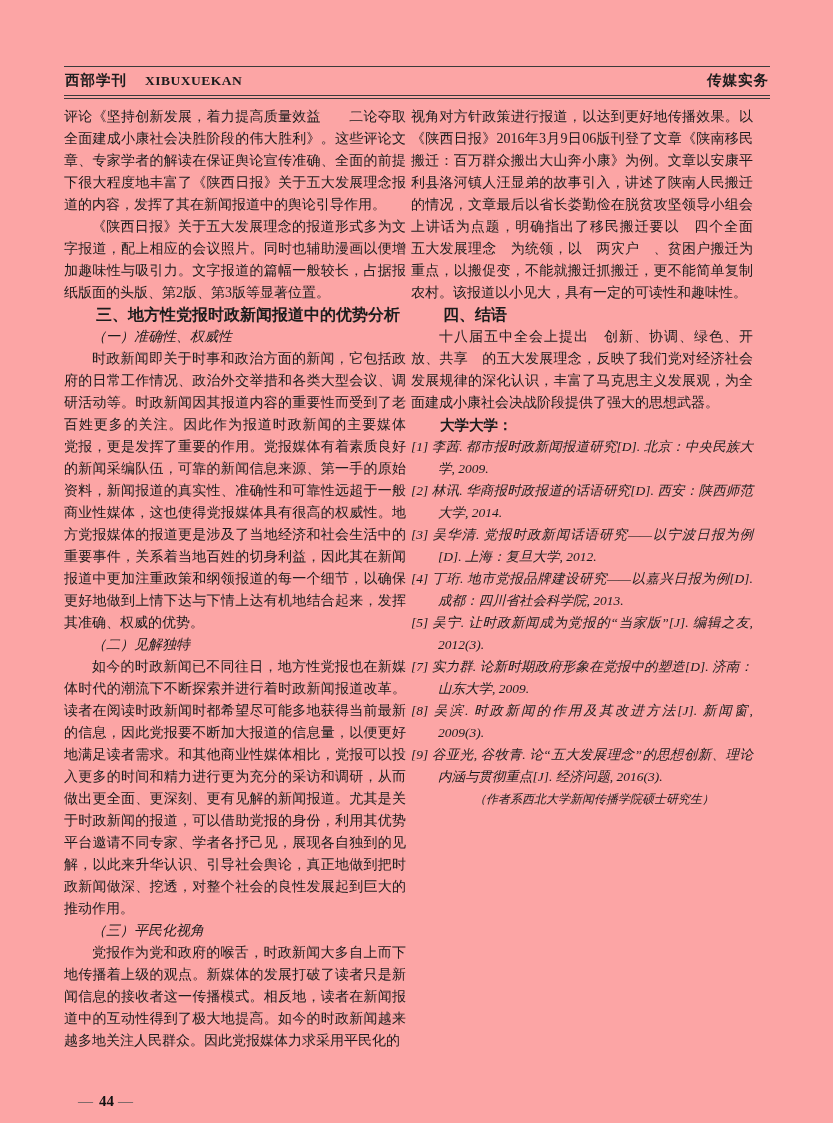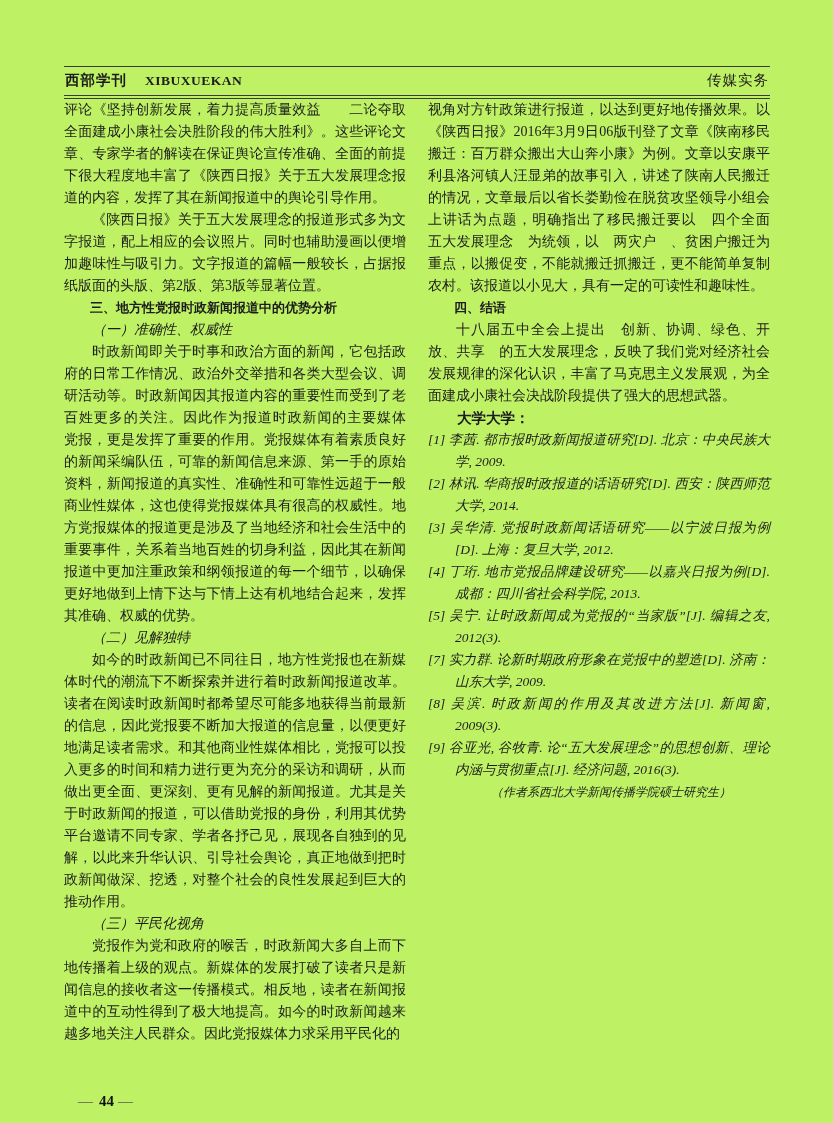--- a/index.html
+++ b/index.html
@@ -1,42 +1,42 @@
 <!DOCTYPE html>
 <html><head>
 <meta charset="utf-8">
 <style>
   html,body{margin:0;padding:0;}
   body{
     width:833px;height:1123px;background:#ffffff;color:#1c1c1c;
     font-family:"Liberation Serif","DejaVu Serif",serif;
     -webkit-font-smoothing:antialiased;
   }
-  .page{position:relative;width:833px;height:1123px;overflow:hidden;background:#bef264;}
+  .page{position:relative;width:833px;height:1123px;overflow:hidden;background:#fca5a5;}
   .content{position:absolute;left:64px;top:66px;width:706px;}
 
   
   .header-bar{
     display:flex;justify-content:space-between;align-items:baseline;
     border-top:1px solid #3a3a3a;
     border-bottom:4px double #3a3a3a;
     padding:4px 1px 5px 1px;
   }
   .journal-cn{font-family:"Liberation Sans","DejaVu Sans",sans-serif;font-weight:bold;font-size:14.5px;letter-spacing:1px;}
   .journal-en{font-family:"Liberation Serif","DejaVu Serif",serif;font-weight:bold;font-size:13.5px;margin-left:14px;letter-spacing:.5px;}
-  .section-label{font-family:"Liberation Sans","DejaVu Sans",sans-serif;font-weight:normal;font-size:14.5px;letter-spacing:1px;}
+  .section-label{font-family:"Liberation Sans","DejaVu Sans",sans-serif;font-weight:bold;font-size:14.5px;letter-spacing:1px;}
 
   
-  .columns{display:flex;gap:5px;justify-content:space-between;}
+  .columns{display:flex;gap:5px;margin-top:7px;}
   .col{width:342px;font-size:14px;line-height:22px;text-align:justify;text-justify:inter-ideograph;}
   .col p{margin:0;text-indent:2em;}
   .col p.cont{text-indent:0;}
   .sec-head{
     font-family:"Liberation Sans","DejaVu Sans",sans-serif;
-    font-weight:bold;font-size:13px;line-height:22px;text-indent:2em;margin:0;
+    font-weight:bold;font-size:16px;line-height:22px;text-indent:2em;margin:0;
   }
   .sub-head{font-style:italic;line-height:22px;text-indent:2em;margin:0;}
 
   
   .refs-title{
     font-family:"Liberation Sans","DejaVu Sans",sans-serif;
     font-weight:bold;font-size:14.5px;line-height:22px;margin:22px 0 0 0;
   }
   .ref-list{list-style:none;margin:0;padding:0;font-style:italic;font-size:13.5px;line-height:22px;}
   .ref-list li{padding-left:2em;text-indent:-2em;margin:0;}

